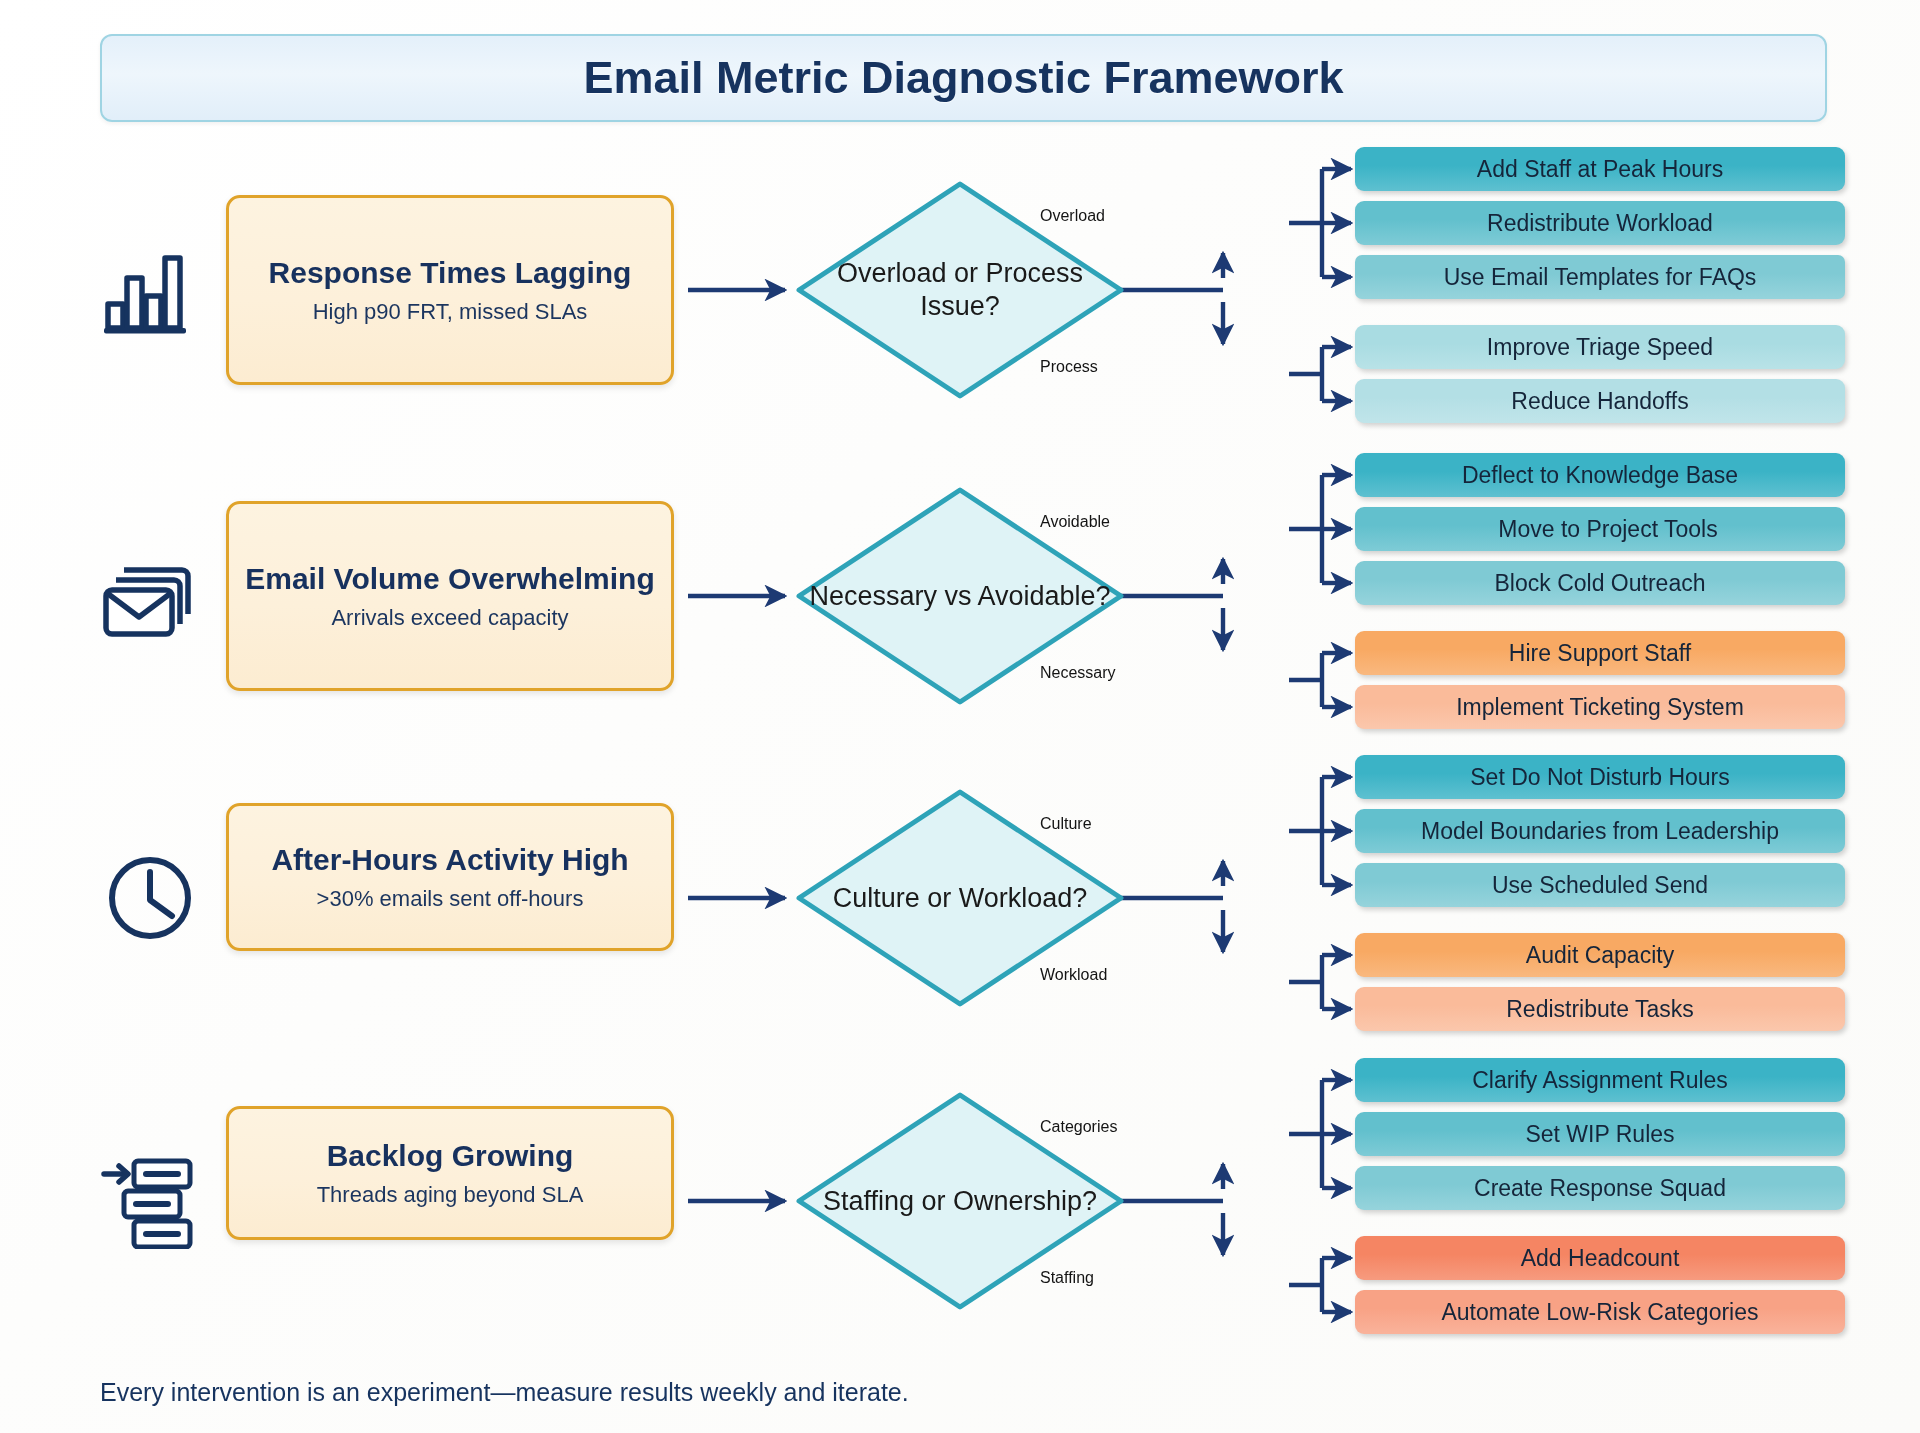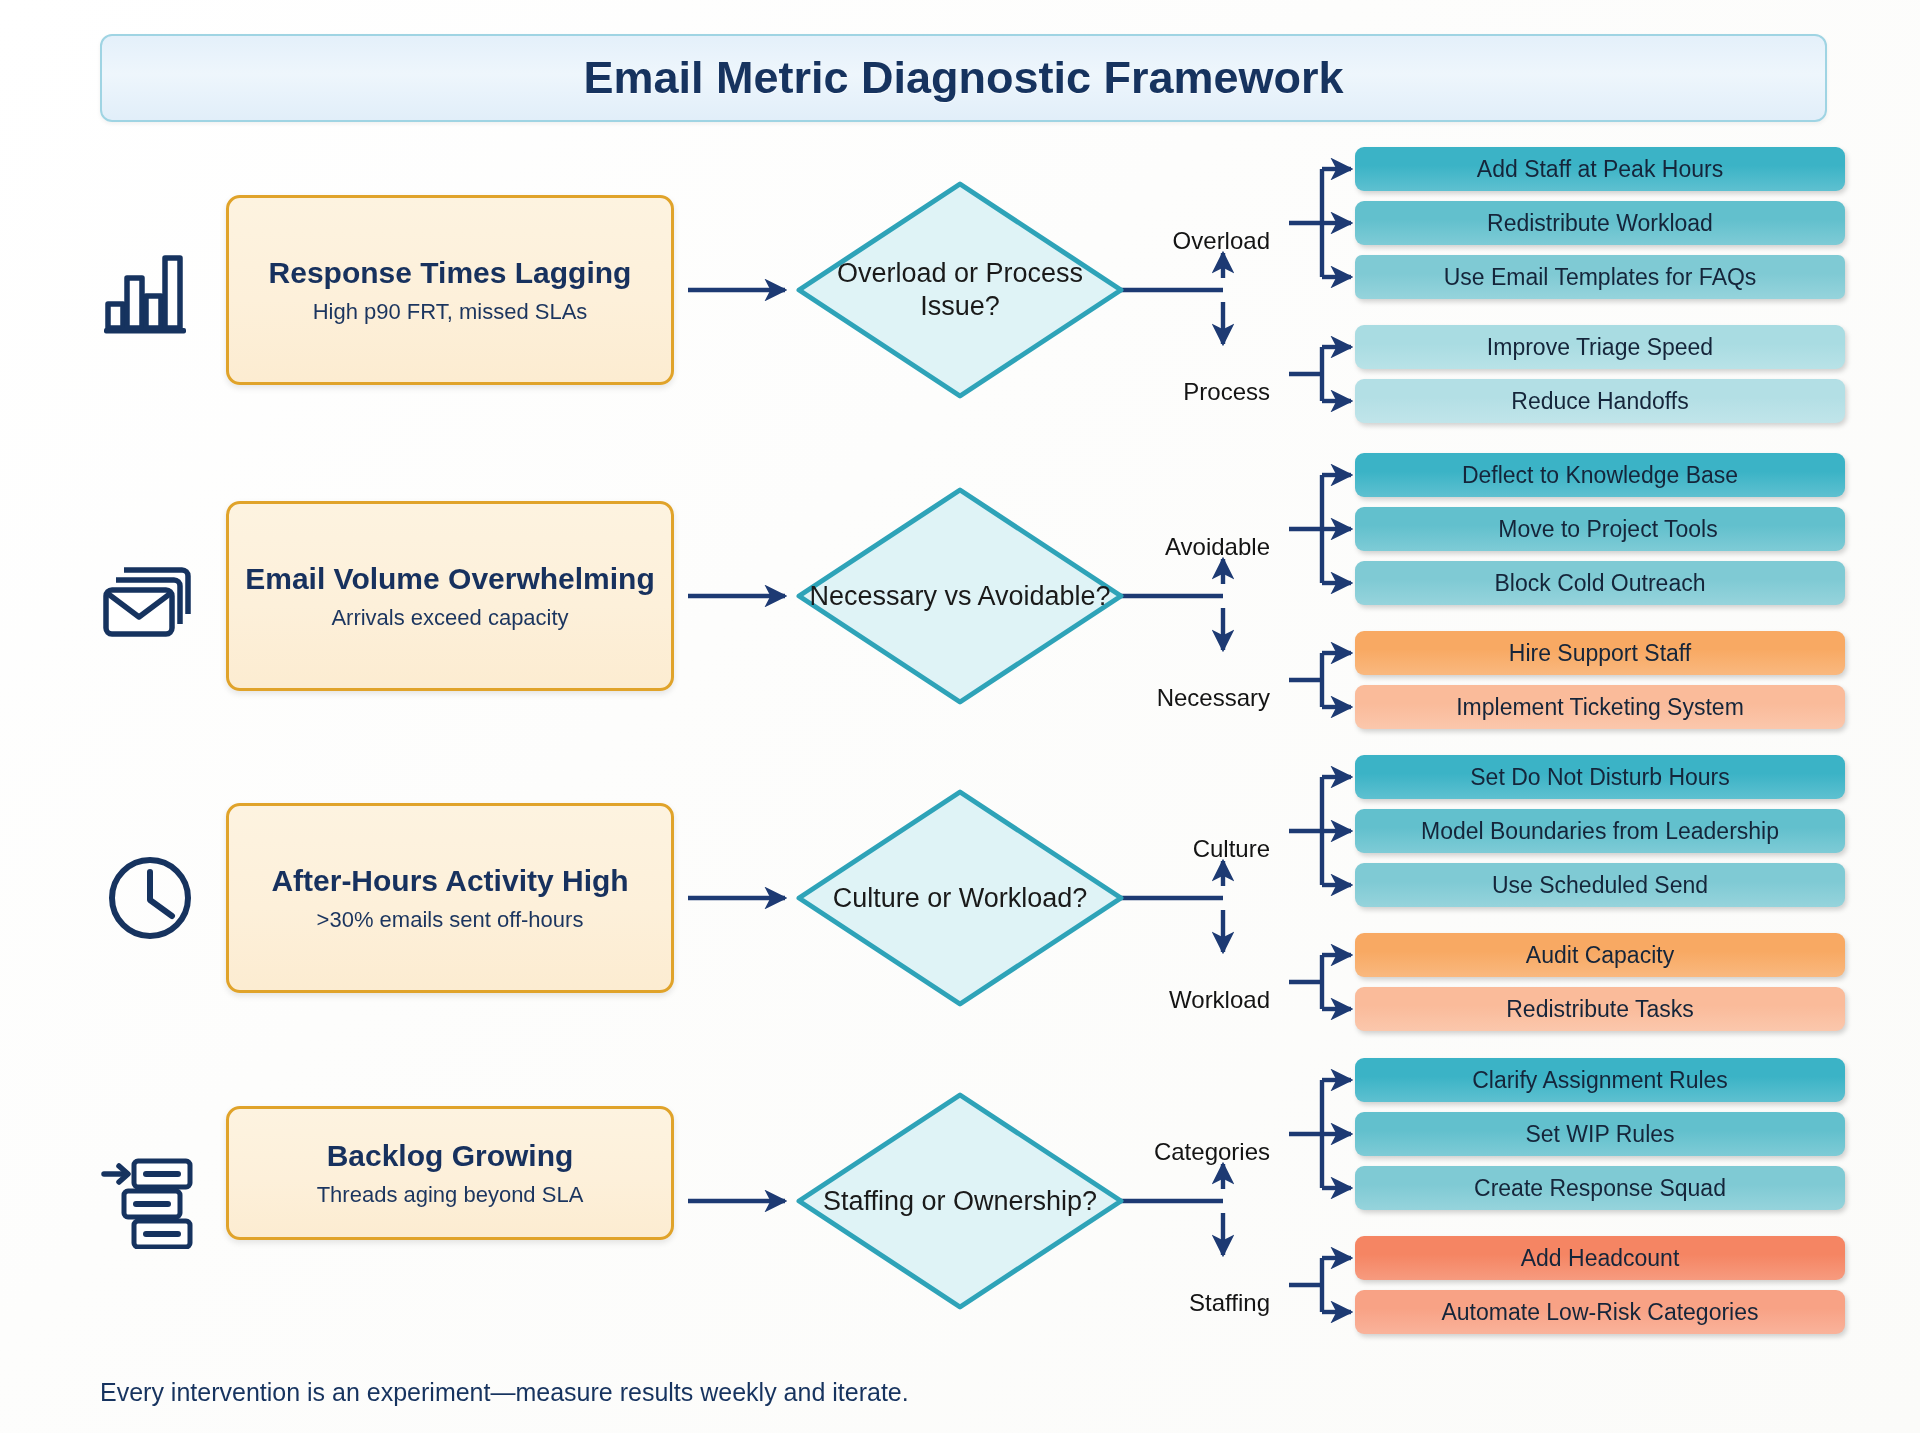--- a/index.html
+++ b/index.html
@@ -71,24 +71,23 @@
   .diamond-label {
     position: absolute; left: 0; top: 0;
     width: 100%; height: 100%;
     display: flex; align-items: center; justify-content: center;
     font-size: 27px; color: #1a1a1a; text-align: center; line-height: 1.22;
   }
 
   
   .branch-label {
     position: absolute;
-    font-size: 24px; color: #141414;
-    text-align: right;
+    font-size: 16px; color: #141414;
+    text-align: left;
     white-space: nowrap;
-    margin-top: 20px;
   }
 
   
   .act {
     position: absolute;
     left: 1355px;
     width: 490px;
     height: 44px;
     border-radius: 9px;
     display: flex; align-items: center; justify-content: center;
@@ -256,21 +255,21 @@
       </div>
       <div class="act" style="top: 685px; background: linear-gradient(rgb(250, 187, 154) 0%, rgb(250, 187, 154) 42%, rgba(255, 255, 255, 0.3) 140%) rgb(250, 187, 154);">
         <span>Implement Ticketing System</span>
       </div>
       <div class="icon-wrap" style="top: 843px;">
         <svg width="96" height="96" viewBox="0 0 96 96">
       <circle cx="48" cy="48" r="38" fill="none" stroke="#16335f" stroke-width="6"></circle>
       <path d="M48 22 V50 L70 66" fill="none" stroke="#16335f" stroke-width="6" stroke-linecap="round" stroke-linejoin="round"></path>
     </svg>
       </div>
-      <div class="prob-card" style="top: 803px; height: 190px;">
+      <div class="prob-card" style="top: 803px; height: 148px;">
         <div class="prob-title">After-Hours Activity High</div>
         <div class="prob-sub">&gt;30% emails sent off-hours</div>
       </div>
       <div class="diamond-wrap" style="top: 788px; width: 330px; height: 220px;">
         <svg width="330" height="220" viewBox="0 0 330 220">
        <polygon points="165,4 326,110 165,216 4,110" fill="#dff3f6" stroke="#2ea3b8" stroke-width="5" stroke-linejoin="round"></polygon>
      </svg>
         <div class="diamond-label">Culture or Workload?</div>
       </div>
       <div class="branch-label" style="top: 815px; left: 1040px; width: 230px;">Culture</div>

